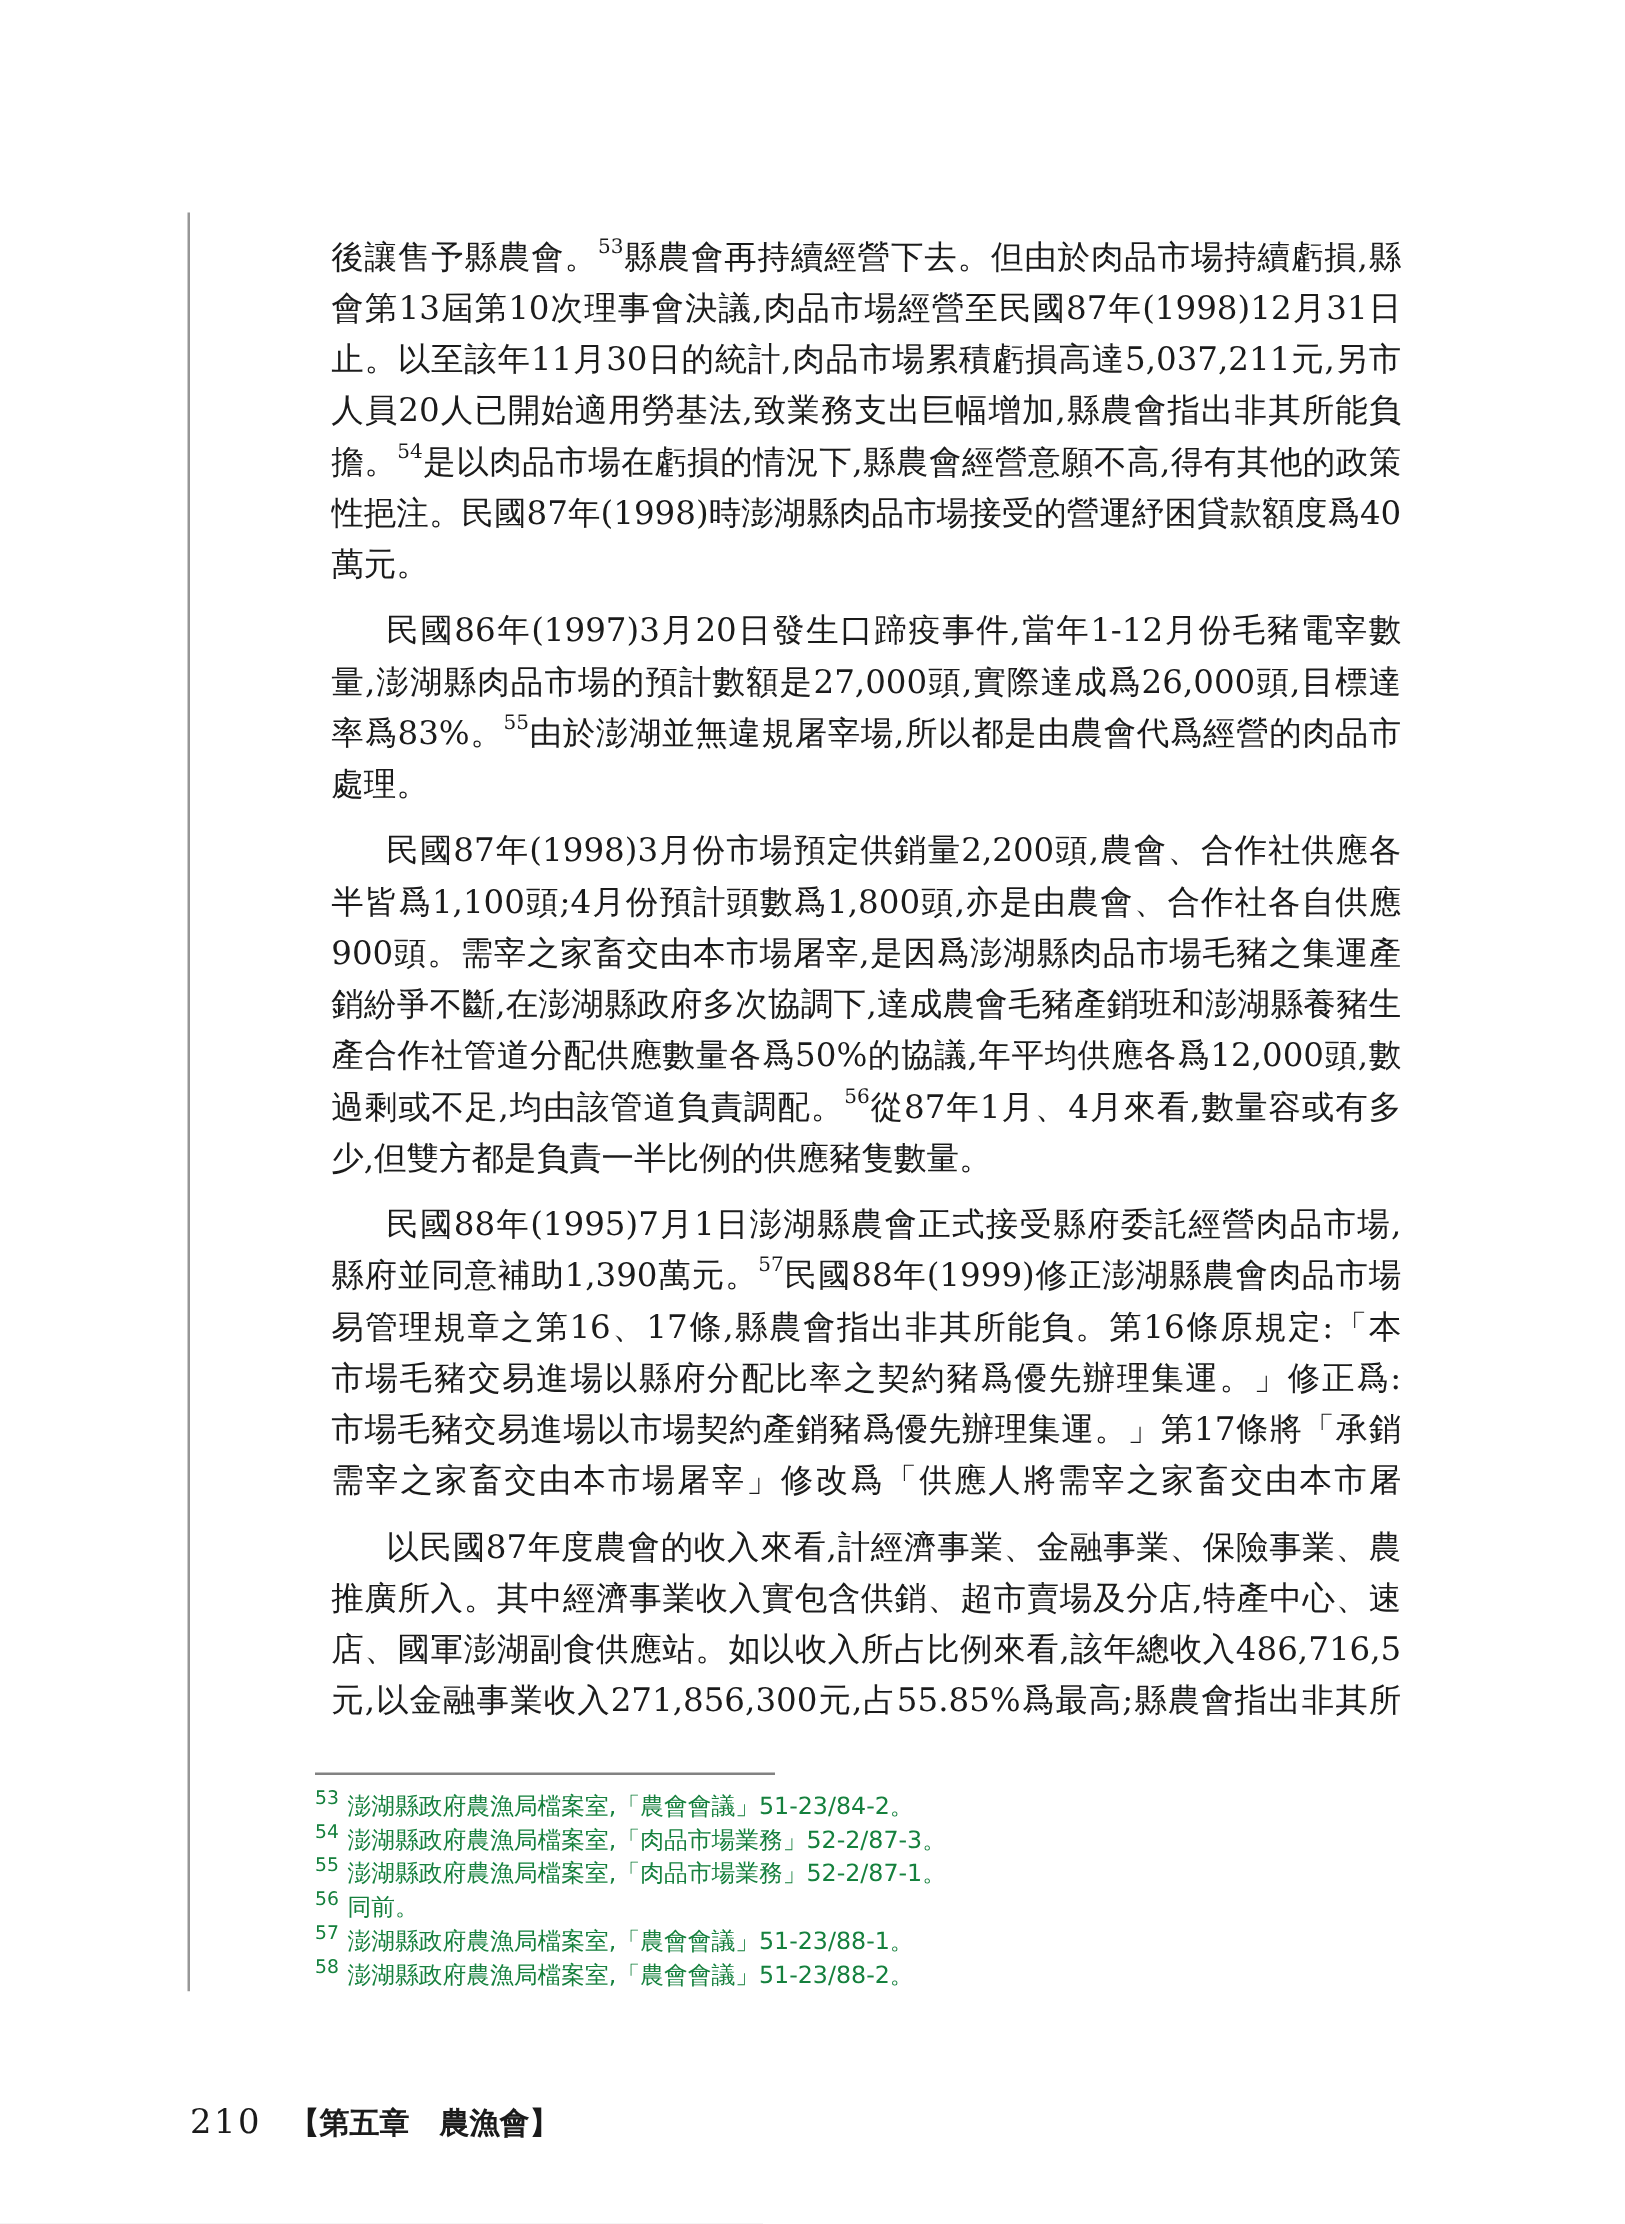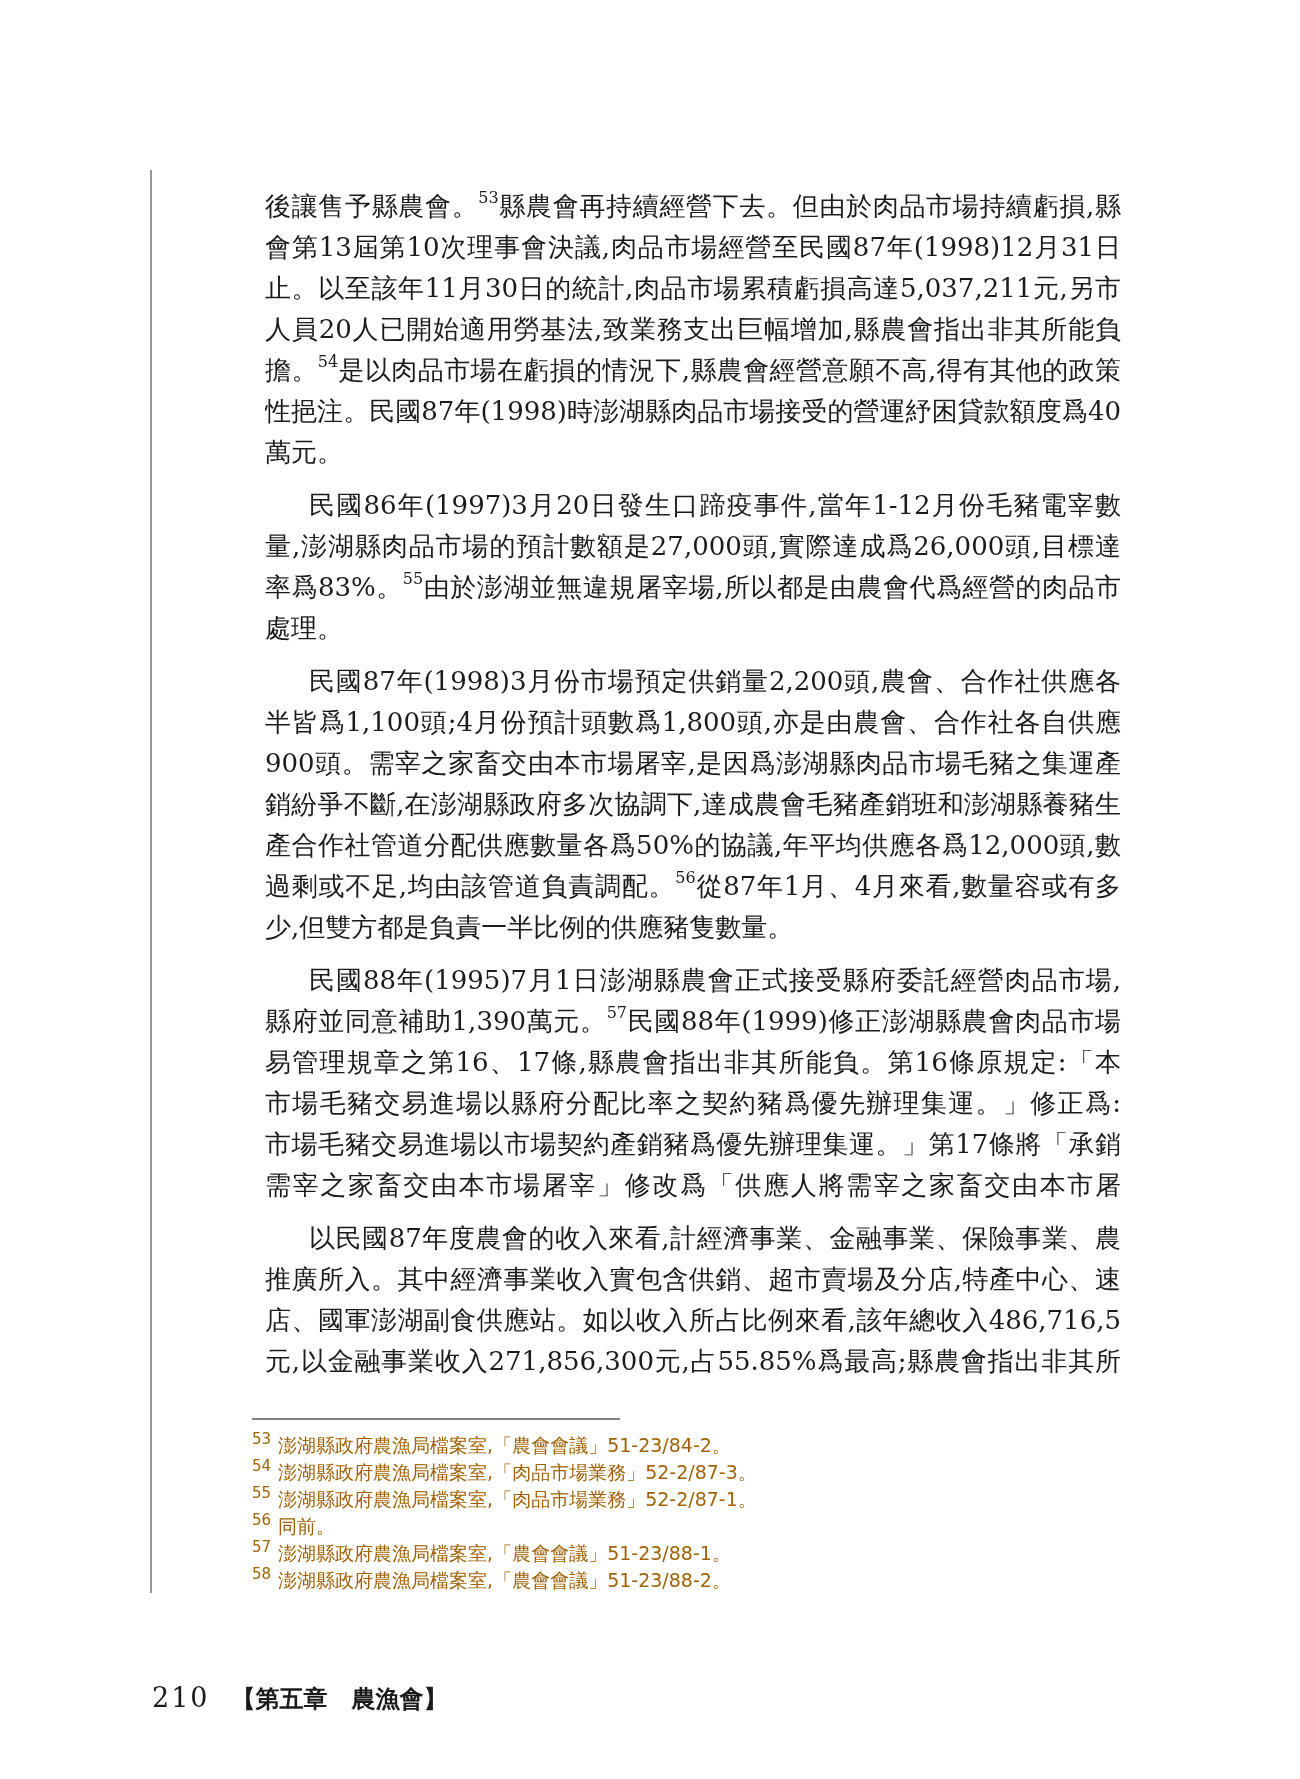--- a/index.html
+++ b/index.html
@@ -48,21 +48,21 @@
     position: relative;
     top: -2px;
     vertical-align: super;
   }
   .footnote-section {
     position: absolute;
     left: 252px;
     top: 1418px;
     width: 830px;
     font-family: "DejaVu Sans", sans-serif;
-    color: #a16207;
+    color: #15803d;
   }
   .footnote-separator {
     width: 368px;
     height: 0;
     border-top: 2px solid #828282;
     margin-bottom: 12px;
   }
   .footnote-item {
     font-size: 19px;
     line-height: 27px;

